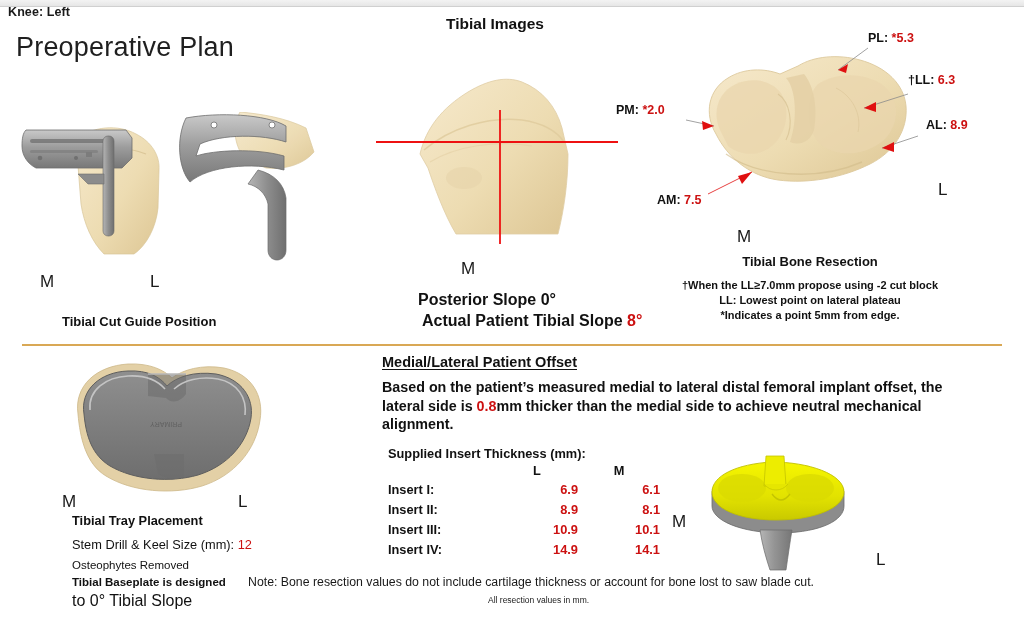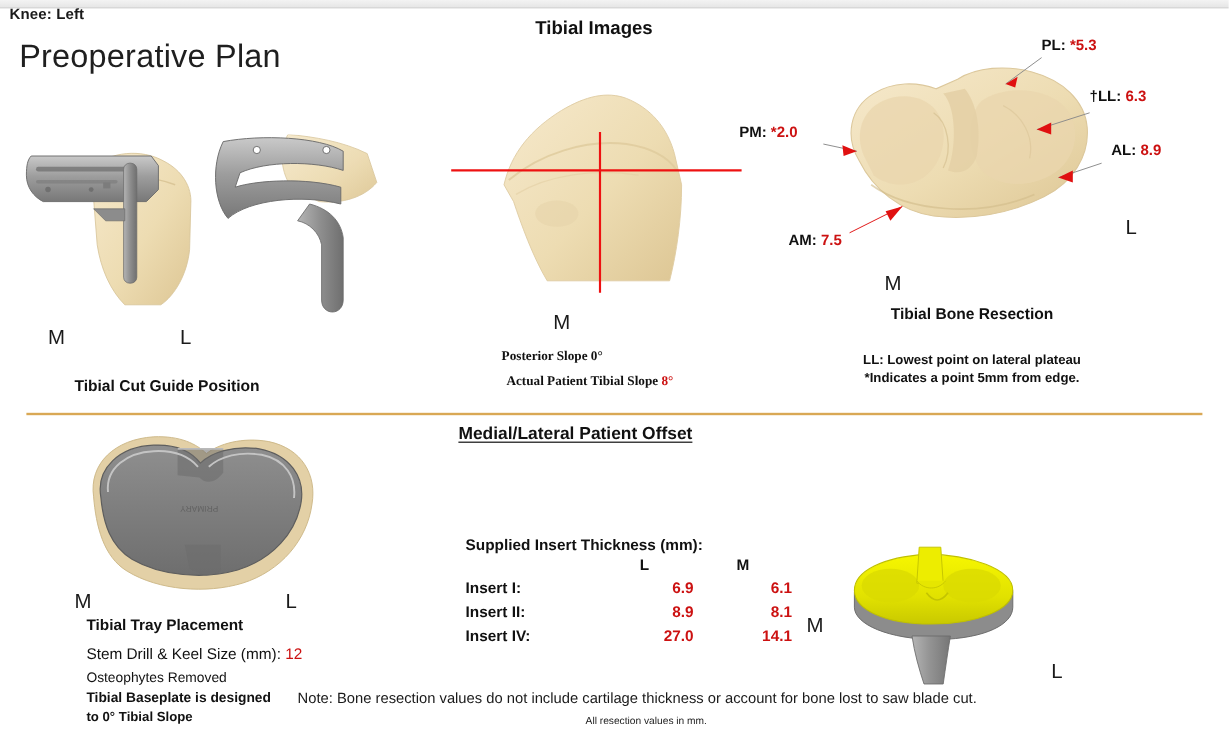--- a/index.html
+++ b/index.html
@@ -43,21 +43,21 @@
   }
 
   
   .side-marker {
     font-size: 17px; font-weight: 400; color: #1a1a1a;
     font-family: "Liberation Sans", sans-serif;
   }
 
   
   .caption { font-size: 13px; font-weight: bold; color: #111; }
-  .subcap  { font-size: 11px; font-weight: bold; color: #111; font-family: Liberation Serif, serif; }
+  .subcap  { font-size: 16px; font-weight: bold; color: #111; }
   .footnote{ font-size: 11px; font-weight: bold; color: #111; }
 
   
   .meas { font-size: 12.5px; font-weight: bold; color: #111; white-space: nowrap; }
   .meas .v { color: #cc1111; }
 
   
   .divider {
     position: absolute; left: 22px; top: 344px; width: 980px; height: 2px;
     background: #d9a855;
@@ -86,21 +86,21 @@
   .ins-table td.num { width: 82px; text-align: right; color: #cc1111; }
   .ins-table th { font-size: 12.8px; font-weight: bold; color: #111; padding-bottom: 1px; }
   .ins-table th.lbl { width: 108px; }
   .ins-table th.num { width: 82px; text-align: center; }
 
   
   .tray-cap   { left: 72px; top: 513px; font-size: 12.8px; font-weight: bold; color: #111; }
   .tray-stem  { left: 72px; top: 537px; font-size: 12.8px; font-weight: normal; color: #111; }
   .tray-l1    { left: 72px; top: 559px; font-size: 11.5px; font-weight: normal; color: #111; }
   .tray-l2    { left: 72px; top: 576px; font-size: 11.5px; font-weight: bold; color: #111; }
-  .tray-l3    { left: 72px; top: 592px; font-size: 11px; font-weight: bold; color: #111; }
+  .tray-l3    { left: 72px; top: 592px; font-size: 16px; font-weight: normal; color: #111; }
 
   .note-main { left: 248px; top: 575px; font-size: 12.3px; font-weight: 400; color: #1a1a1a; }
   .note-sub  { left: 488px; top: 595px; font-size: 8.5px; font-weight: normal; color: #1a1a1a; }
 
   svg { display: block; }
 </style>
 </head>
 <body>
 
 <div id="page">
@@ -220,20 +220,21 @@
   <div class="abs meas" style="left:616px; top:103px;">
     <span>PM: </span><span class="v">*</span><span class="v">2.0</span>
   </div>
   <div class="abs meas" style="left:657px; top:193px;">
     <span>AM: </span><span class="v">7.5</span>
   </div>
 
   <div class="abs side-marker" style="left:938px; top:180px;">L</div>
   <div class="abs side-marker" style="left:737px; top:227px;">M</div>
   <div class="abs caption center" style="left:660px; top:254px; width:300px;">Tibial Bone Resection</div>
+  <div class="abs footnote center" style="left:650px; top:279px; width:320px;">†When the LL≥7.0mm propose using -2 cut block</div>
   <div class="abs footnote center" style="left:650px; top:294px; width:320px;">LL: Lowest point on lateral plateau</div>
   <div class="abs footnote center" style="left:650px; top:309px; width:320px;">*Indicates a point 5mm from edge.</div>
 
   <div class="divider"></div>
 
   <div class="abs" style="left:62px; top:358px;">
     <svg width="210" height="136" viewBox="0 0 210 136">
       <defs>
         <linearGradient id="trayG" x1="0" y1="0" x2="0" y2="1">
           <stop offset="0%" stop-color="#8f8f8f"></stop>
@@ -266,20 +267,23 @@
 
   <div class="abs tray-cap">Tibial Tray Placement</div>
   <div class="abs tray-stem">
     <span>Stem Drill &amp; Keel Size (mm): </span><span class="red">12</span>
   </div>
   <div class="abs tray-l1">Osteophytes Removed</div>
   <div class="abs tray-l2">Tibial Baseplate is designed</div>
   <div class="abs tray-l3">to 0° Tibial Slope</div>
 
   <div class="abs ml-title">Medial/Lateral Patient Offset</div>
+  <div class="abs ml-body">
+    <span>Based on the patient’s measured medial to lateral distal femoral implant offset, the lateral side is </span><span class="red">0.8</span><span>mm thicker than the medial side to achieve neutral mechanical alignment.</span>
+  </div>
 
   <div class="abs ins-title">Supplied Insert Thickness (mm):</div>
   <table class="ins-table">
     <thead>
       <tr>
         <th class="lbl"></th>
         <th class="num">L</th>
         <th class="num">M</th>
       </tr>
     </thead>
@@ -288,22 +292,27 @@
         <td class="lbl">Insert I:</td>
         <td class="num">6.9</td>
         <td class="num">6.1</td>
       </tr>
       <tr>
         <td class="lbl">Insert II:</td>
         <td class="num">8.9</td>
         <td class="num">8.1</td>
       </tr>
       <tr>
+        <td class="lbl">Insert III:</td>
+        <td class="num">10.9</td>
+        <td class="num">10.1</td>
+      </tr>
+      <tr>
         <td class="lbl">Insert IV:</td>
-        <td class="num">27.0</td>
+        <td class="num">14.9</td>
         <td class="num">14.1</td>
       </tr>
     </tbody>
   </table>
 
   <div class="abs" style="left:704px; top:452px;">
     <svg width="150" height="120" viewBox="0 0 150 120">
       <defs>
         <linearGradient id="yelG" x1="0" y1="0" x2="0" y2="1">
           <stop offset="0%" stop-color="#f6f600"></stop>

